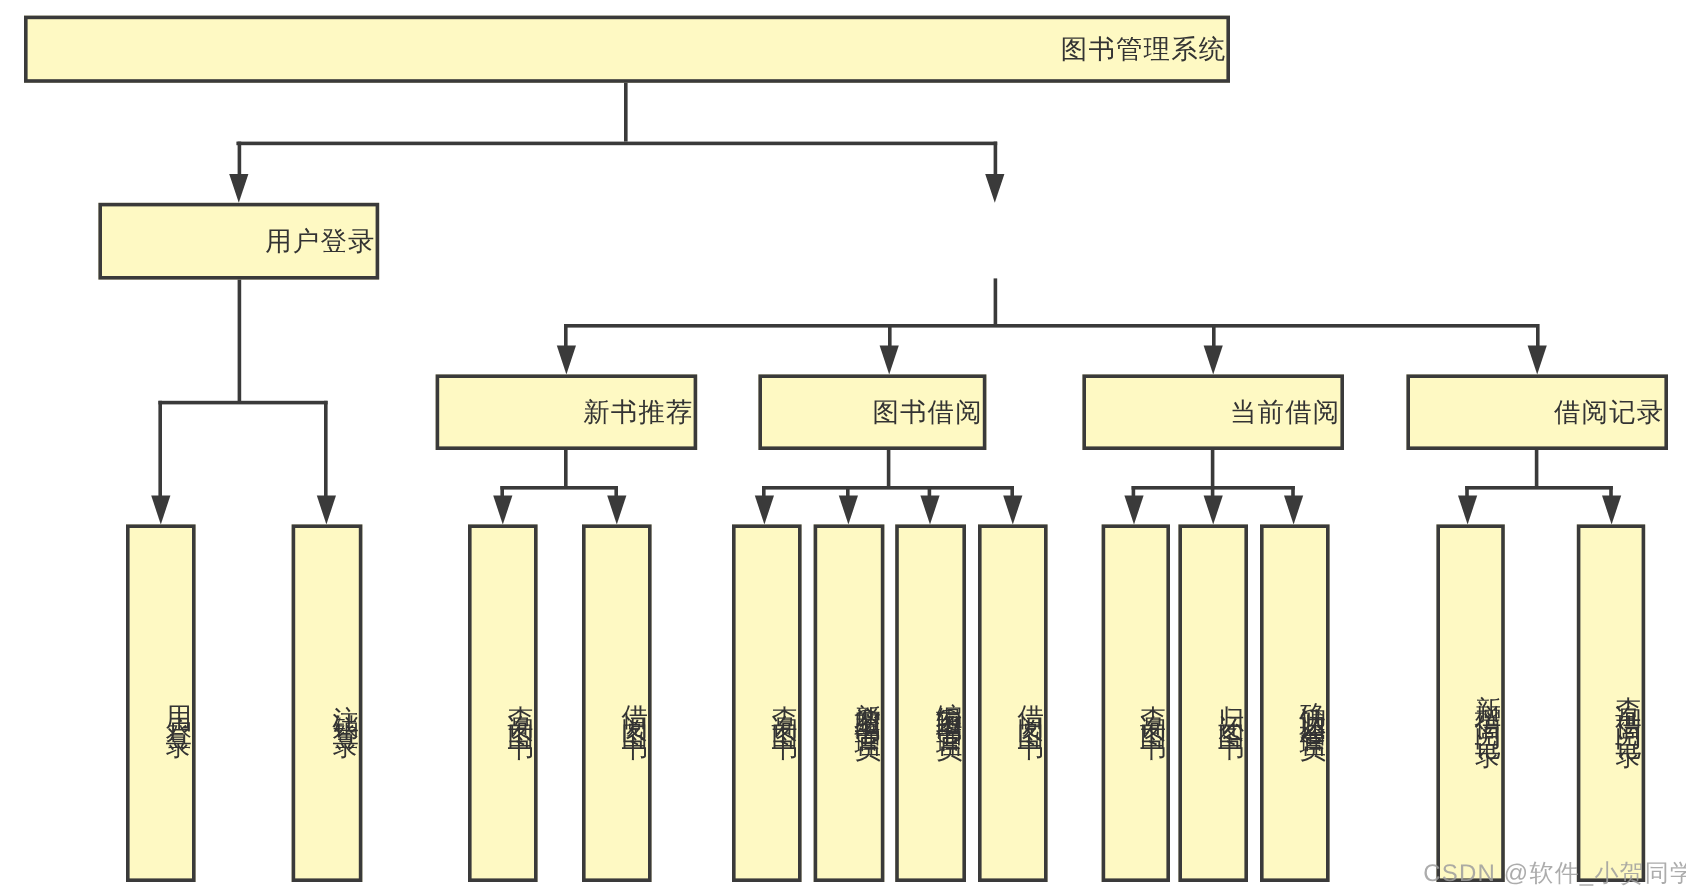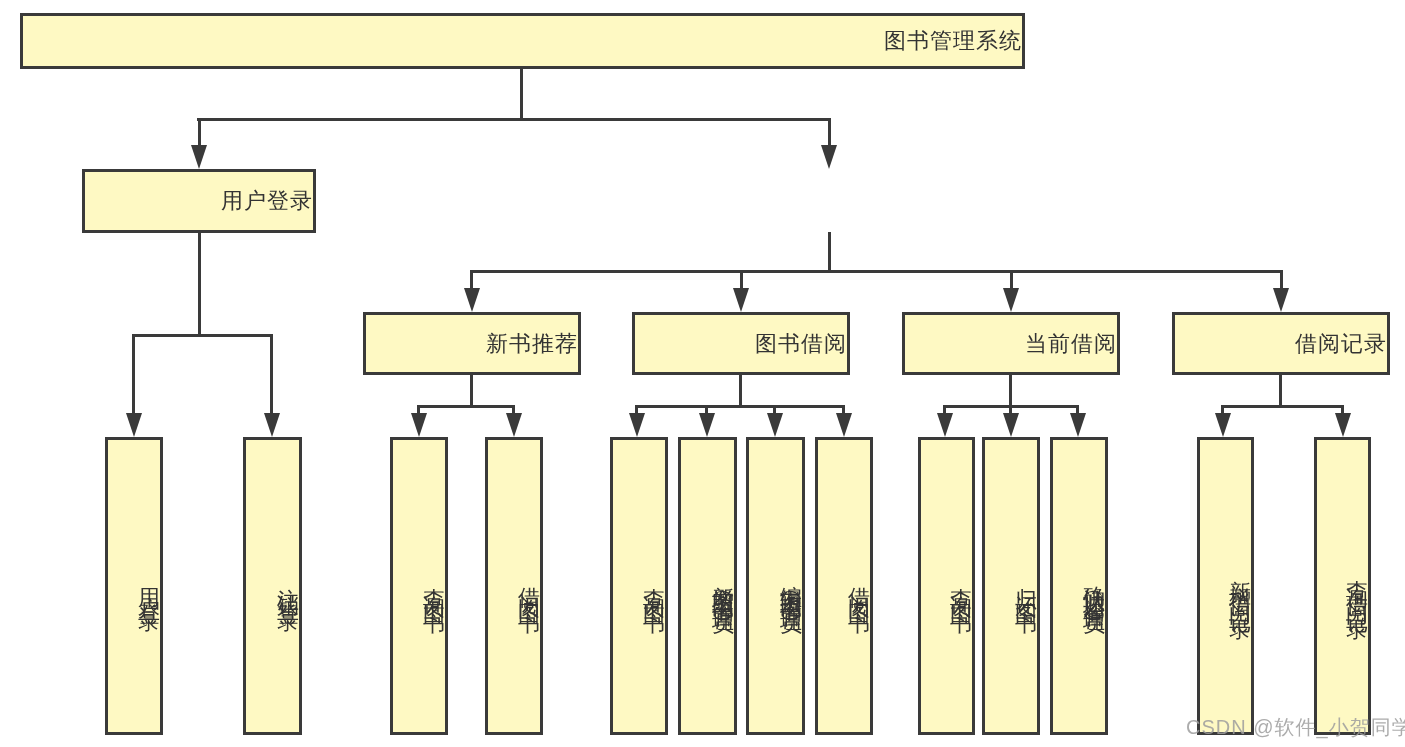--- a/index.html
+++ b/index.html
@@ -92,21 +92,21 @@
   <div class="vline" style="left:740px; top:270px; height:20px;"></div>
   <div class="arrow" style="left:733px; top:288px;"></div>
   <div class="vline" style="left:1010px; top:270px; height:20px;"></div>
   <div class="arrow" style="left:1003px; top:288px;"></div>
   <div class="vline" style="left:1280px; top:270px; height:20px;"></div>
   <div class="arrow" style="left:1273px; top:288px;"></div>
 
   <div class="box" style="left:363px; top:312px; width:218px; height:63px;">
     <span>新书推荐</span>
   </div>
-  <div class="box" style="left:632px; top:312px; width:218px; height:63px;">
+  <div class="box" style="left:632px; top:312px; width:190px; height:63px;">
     <span>图书借阅</span>
   </div>
   <div class="box" style="left:902px; top:312px; width:218px; height:63px;">
     <span>当前借阅</span>
   </div>
   <div class="box" style="left:1172px; top:312px; width:218px; height:63px;">
     <span>借阅记录</span>
   </div>
 
   <div class="vline" style="left:470px; top:375px; height:32px;"></div>

